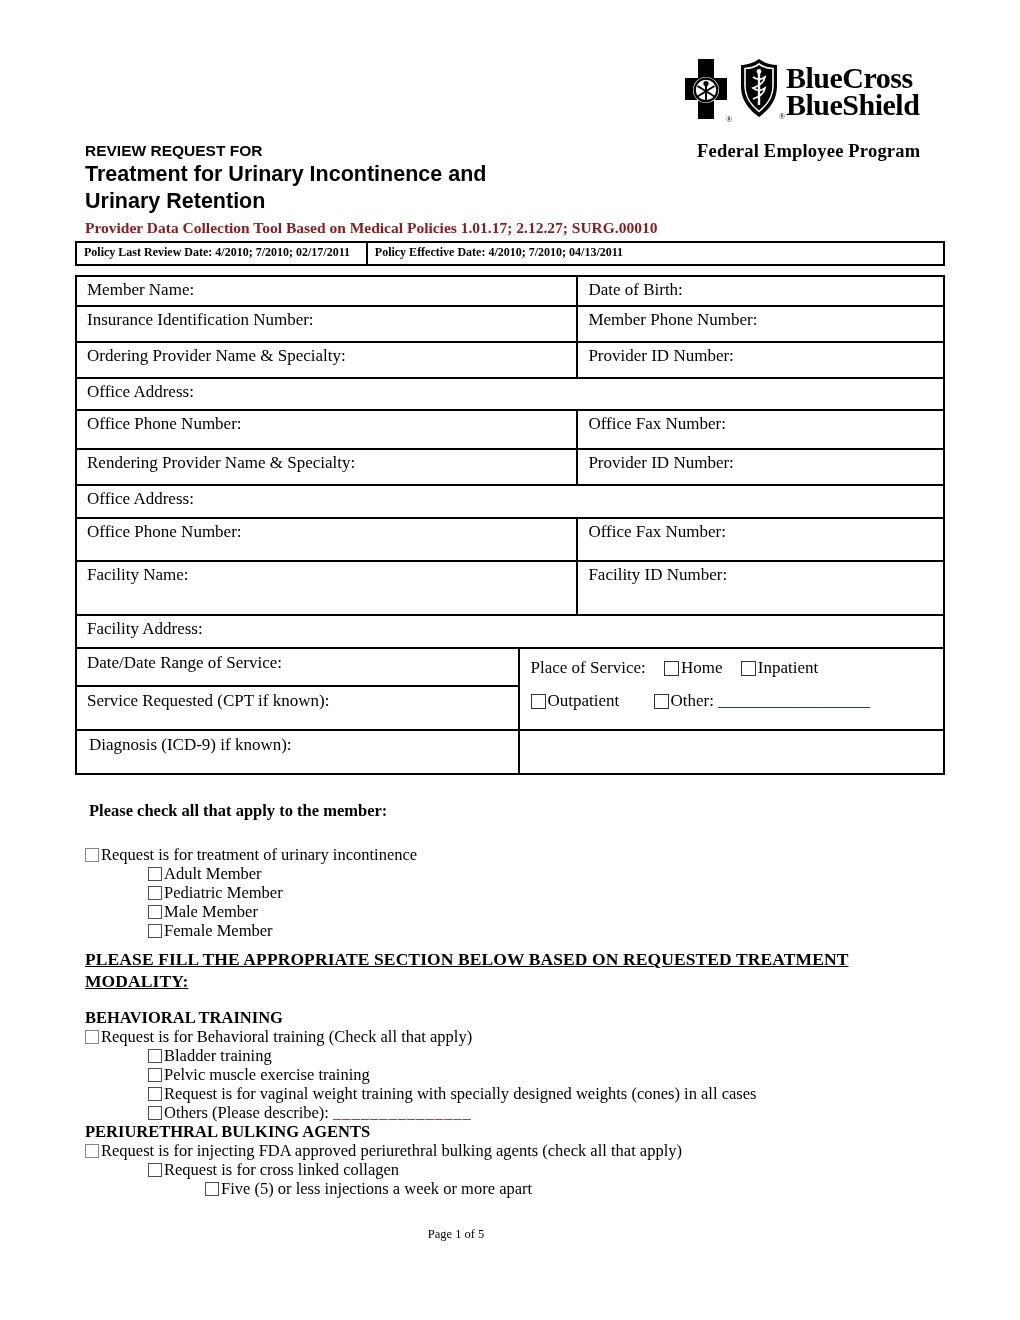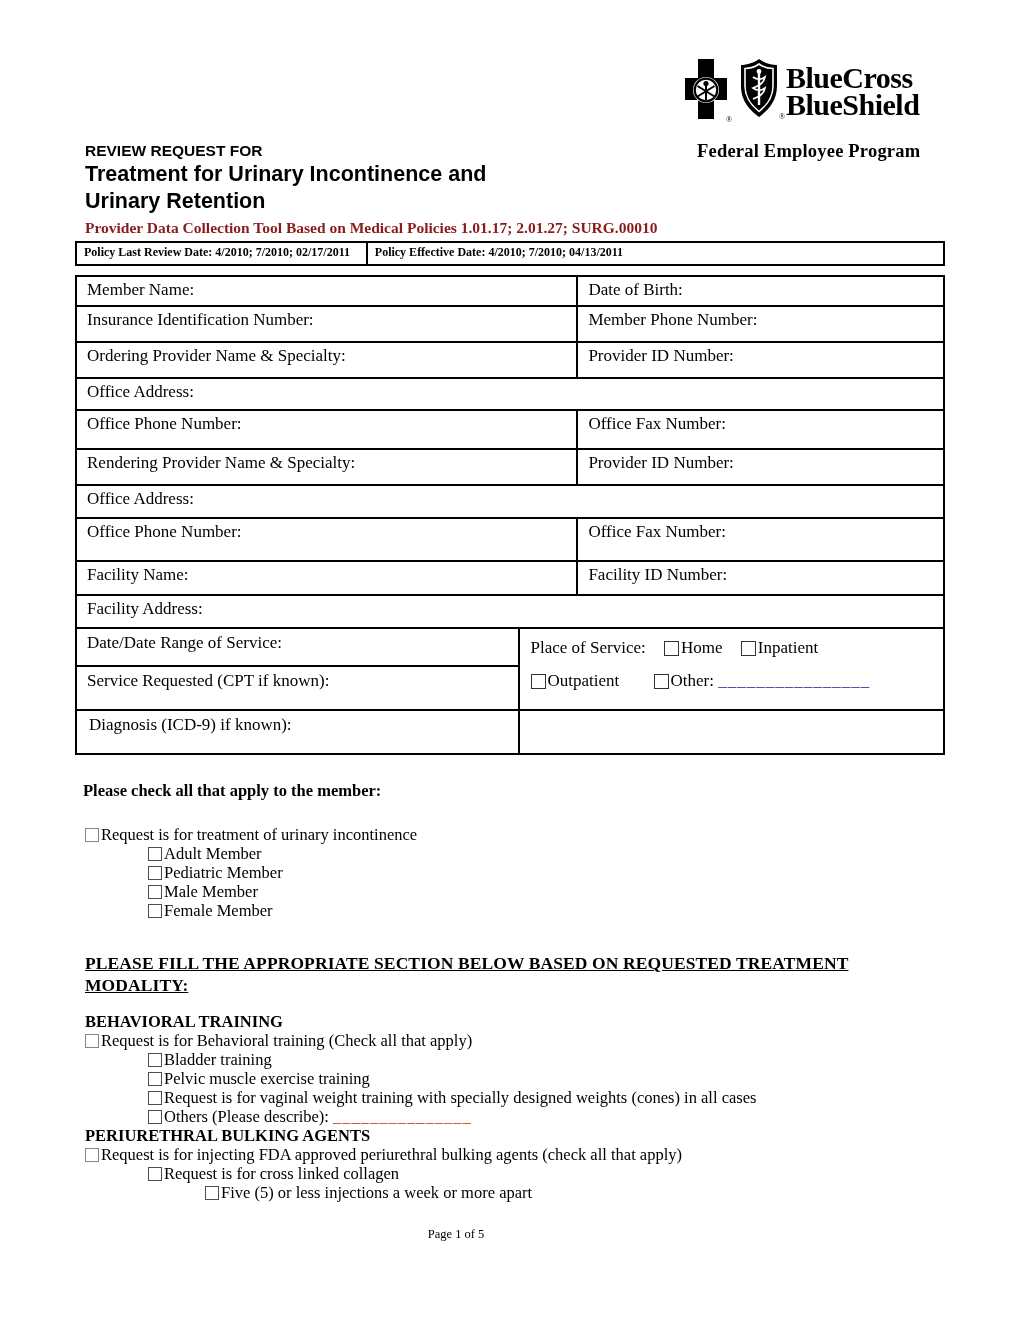--- a/index.html
+++ b/index.html
@@ -32,21 +32,21 @@
   .policy > div { padding:2px 6px 4px 7px; text-align:justify; text-align-last:left; }
   .policy > div + div { border-left:2px solid #000; }
 
   
   .ftable { margin-top:11px; font-size:17px; }
   .frow { display:flex; border:2px solid #000; margin-top:-2px; background:#fff; }
   .frow .cl { width:57.9%; border-right:2px solid #000; padding:3px 8px 0 10px; }
   .frow .cr { flex:1; padding:3px 8px 0 10px; }
   .fullrow { display:block; border:2px solid #000; margin-top:-2px; padding:3px 8px 0 10px; }
   .h32{height:32px}.h34{height:34px}.h35{height:35px}
-  .h38{height:38px}.h41{height:41px}.h42{height:36px}.h45{height:45px}
+  .h38{height:38px}.h41{height:41px}.h42{height:56px}.h45{height:45px}
 
   
   .svc { display:grid; grid-template-columns:51.1% 48.9%; grid-template-rows:38px 44px 42px;
          border:2px solid #000; margin-top:-2px; font-size:17px; }
   .svc .sl1 { grid-column:1; grid-row:1; border-right:2px solid #000; border-bottom:2px solid #000; padding:4px 8px 0 10px; }
   .svc .sl2 { grid-column:1; grid-row:2; border-right:2px solid #000; border-bottom:2px solid #000; padding:4px 8px 0 10px; }
   .svc .sl3 { grid-column:1; grid-row:3; border-right:2px solid #000; padding:4px 8px 0 12px; }
   .svc .pos { grid-column:2; grid-row:1/3; border-bottom:2px solid #000; padding:9px 0 10px 11px; }
   .svc .sre { grid-column:2; grid-row:3; }
   .pos-line2 { margin-top:13px; }
@@ -56,28 +56,28 @@
   
   .cb { display:inline-block; width:14px; height:14px; border:1.5px solid #4d4d4d;
         margin-right:2px; vertical-align:-2px; background:#fff; }
   .cb.gray { border-color:#848484; }
   .cb.big { width:15px; height:15px; vertical-align:-3px; }
 
   .checks { margin-left:10px; font-size:16.5px; }
   .line { line-height:19px; }
   .ind1 { margin-left:63px; }
   .ind2 { margin-left:120px; }
-  .intro { font-weight:bold; font-size:16.5px; line-height:20px; margin:26px 0 0 8px; }
+  .intro { font-weight:bold; font-size:16.5px; line-height:20px; margin:26px 0 0 14px; }
   .grp-main { margin-top:24px; }
   .modality { font-weight:bold; font-size:17.5px; line-height:22px; text-decoration:underline;
-              margin:32px 0 0 10px; letter-spacing:0.1px; }
+              margin:8px 0 0 10px; letter-spacing:0.1px; }
   .sect-head { font-weight:bold; font-size:16.5px; line-height:19px; }
   .mt16 { margin-top:16px; }
-  .blank-gray { color:#c2410c; letter-spacing:1px; }
-  .blank-dark { color:#4c1d95; letter-spacing:1px; }
+  .blank-gray { color:#701a75; letter-spacing:1px; }
+  .blank-dark { color:#14532d; letter-spacing:1px;text-decoration:underline; }
 
   .footer { position:absolute; top:1227px; left:0; width:912px; text-align:center; font-size:12.5px; }
 </style>
 </head>
 <body>
 
 <div class="brand">
   <div class="brand-row">
     <span class="mark">
       <svg width="44" height="64" viewBox="0 0 44 64">
@@ -107,21 +107,21 @@
     </div>
   </div>
   <div class="brand-sub">Federal Employee Program</div>
 </div>
 
 <div class="content">
 
   <div class="eyebrow">REVIEW REQUEST FOR</div>
   <div class="title">Treatment for Urinary Incontinence and</div>
   <div class="title">Urinary Retention</div>
-  <div class="subtitle">Provider Data Collection Tool Based on Medical Policies 1.01.17; 2.01.27; SURG.00010</div>
+  <div class="subtitle">Provider Data Collection Tool Based on Medical Policies 1.01.17; 2.12.27; SURG.00010</div>
 
   <div class="policy">
     <div>Policy Last Review Date: 4/2010; 7/2010; 02/17/2011</div>
     <div>Policy Effective Date: 4/2010; 7/2010; 04/13/2011</div>
   </div>
 
   <div class="ftable">
     <div class="frow h32">
       <div class="cl">Member Name:</div>
       <div class="cr">Date of Birth:</div>

